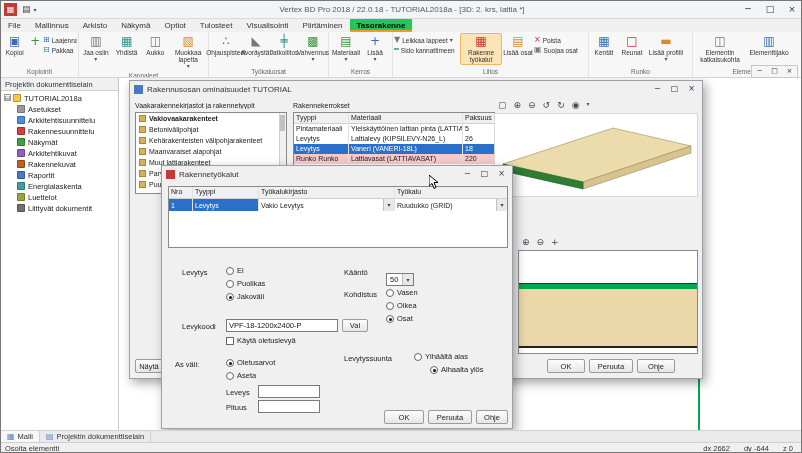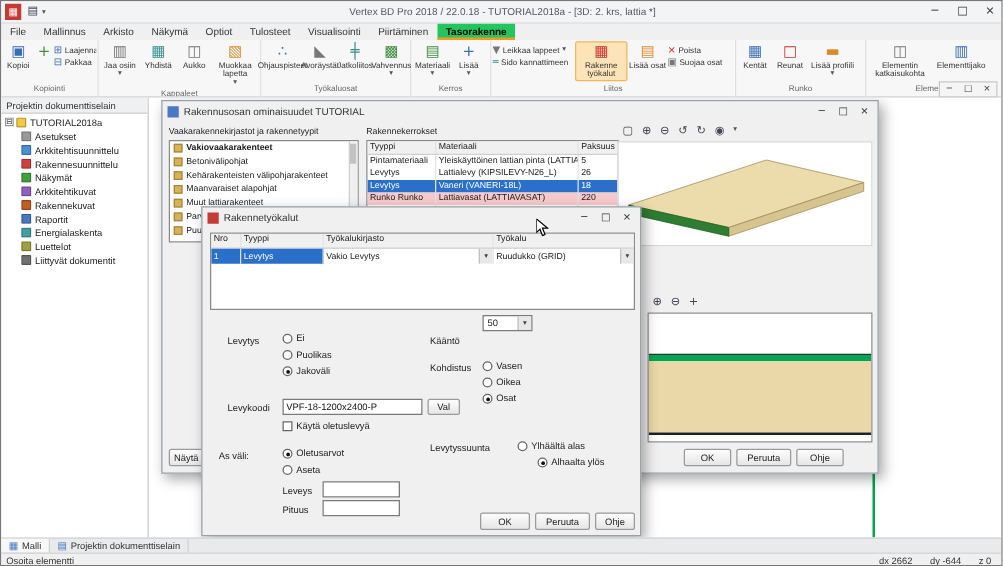--- a/index.html
+++ b/index.html
@@ -494,21 +494,21 @@
     <span class="radio" style="left:64px;top:113px">
         <span class="rdot"></span>
         <span>Puolikas</span>
       </span>
     <span class="radio on" style="left:64px;top:126px">
         <span class="rdot"></span>
         <span>Jakoväli</span>
       </span>
 
     <span class="flabel" style="left:182px;top:102px">Kääntö</span>
-    <span class="combo" style="left:224px;top:86px;width:40px">
+    <span class="combo" style="left:224px;top:107px;width:28px">
         <span>50</span>
         <span class="cdrop ic">▾</span>
       </span>
 
     <span class="flabel" style="left:182px;top:124px">Kohdistus</span>
     <span class="radio" style="left:224px;top:122px">
         <span class="rdot"></span>
         <span>Vasen</span>
       </span>
     <span class="radio" style="left:224px;top:135px">

